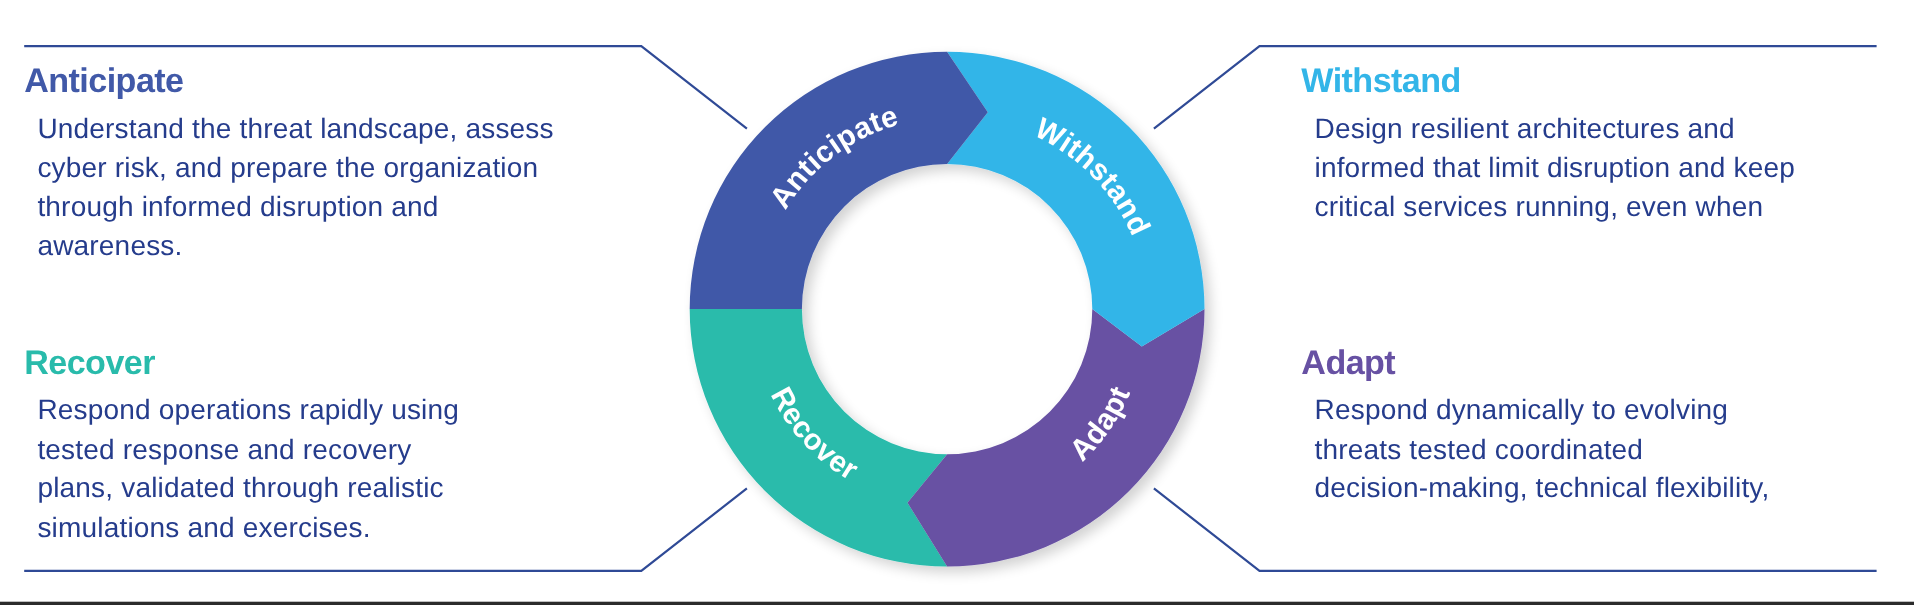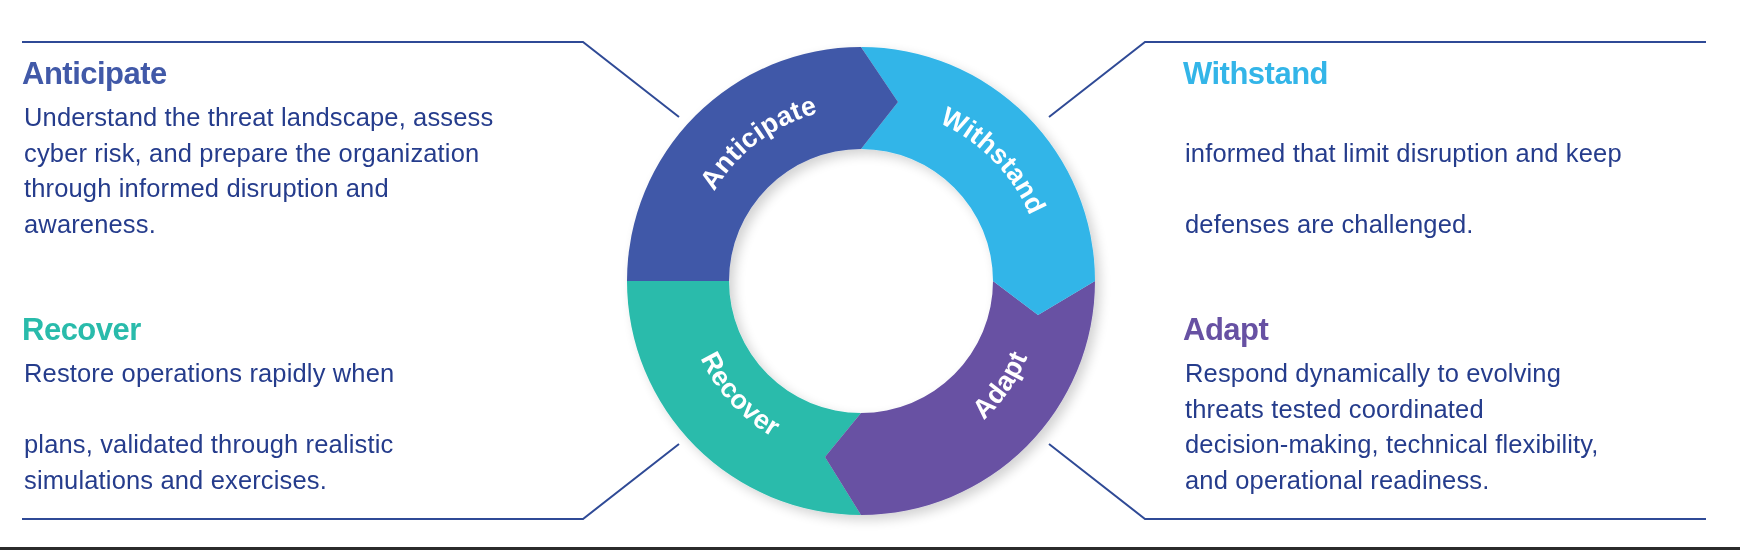--- a/index.html
+++ b/index.html
@@ -9,21 +9,21 @@
     font-family: "Liberation Sans", sans-serif;
   }
   .bottom-rule { position: absolute; left: 0; right: 0; bottom: 0; height: 3px; background: #2b2b2b; }
   svg.lines { position: absolute; left: 0; top: 0; }
   .block { position: absolute; width: 570px; }
   .block h2 {
     margin: 0; font-size: 31px; font-weight: bold; letter-spacing: -0.5px;
     line-height: 36px;
   }
   .block p {
-    margin: 8px 0 0 2px; font-size: 25.5px; line-height: 35.5px; color: #253c8c;
+    margin: 8px 0 0 12px; font-size: 25.5px; line-height: 35.5px; color: #253c8c;
     letter-spacing: 0.15px;
   }
   #blk-anticipate { left: 22px; top: 56px; }
   #blk-withstand { left: 1183px; top: 56px; }
   #blk-recover { left: 22px; top: 312px; }
   #blk-adapt { left: 1183px; top: 312px; }
   svg.ring { position: absolute; left: 0; top: 0; }
   .seg-label { font-family: "Liberation Sans", sans-serif; font-weight: bold; font-size: 27px; fill: #ffffff; letter-spacing: 0.3px; }
 </style>
 </head>
@@ -72,40 +72,38 @@
     <span>Understand the threat landscape, assess</span><br>
     <span>cyber risk, and prepare the organization</span><br>
     <span>through informed disruption and</span><br>
     <span>awareness.</span>
   </p>
 </div>
 
 <div class="block" id="blk-withstand">
   <h2 style="color:#33b5e8">Withstand</h2>
   <p>
-    <br>
+    <span>Design resilient architectures and</span><br>
     <span>informed that limit disruption and keep</span><br>
-    <br>
-    <span>defenses are challenged.</span>
+    <span>critical services running, even when</span><br>
   </p>
 </div>
 
 <div class="block" id="blk-recover">
   <h2 style="color:#29bbab">Recover</h2>
   <p>
-    <span>Restore operations rapidly when</span><br>
-    <br>
+    <span>Respond operations rapidly using</span><br>
+    <span>tested response and recovery</span><br>
     <span>plans, validated through realistic</span><br>
     <span>simulations and exercises.</span>
   </p>
 </div>
 
 <div class="block" id="blk-adapt">
   <h2 style="color:#6751a3">Adapt</h2>
   <p>
     <span>Respond dynamically to evolving</span><br>
     <span>threats tested coordinated</span><br>
     <span>decision-making, technical flexibility,</span><br>
-    <span>and operational readiness.</span>
   </p>
 </div>
 
 <div class="bottom-rule"></div>
 
 </body></html>

